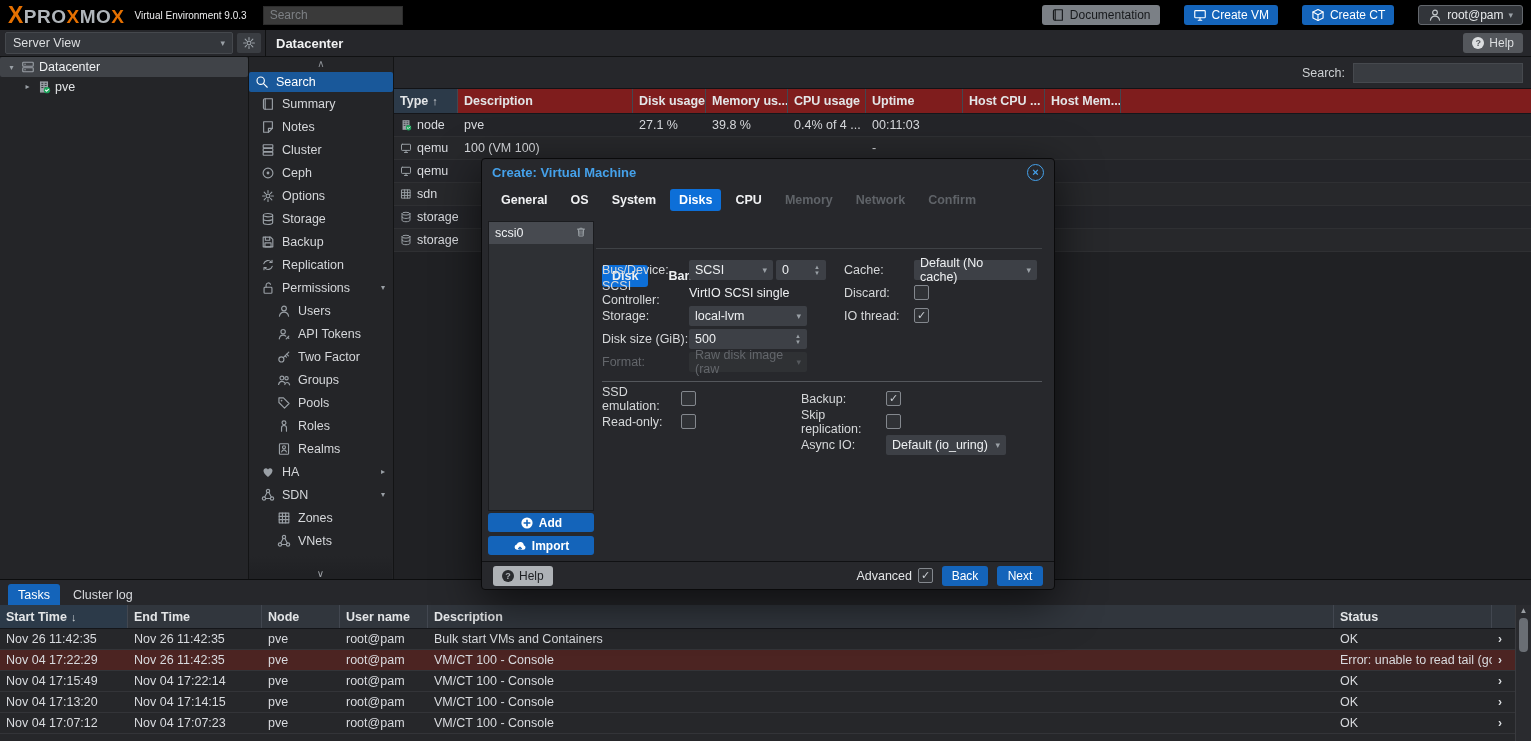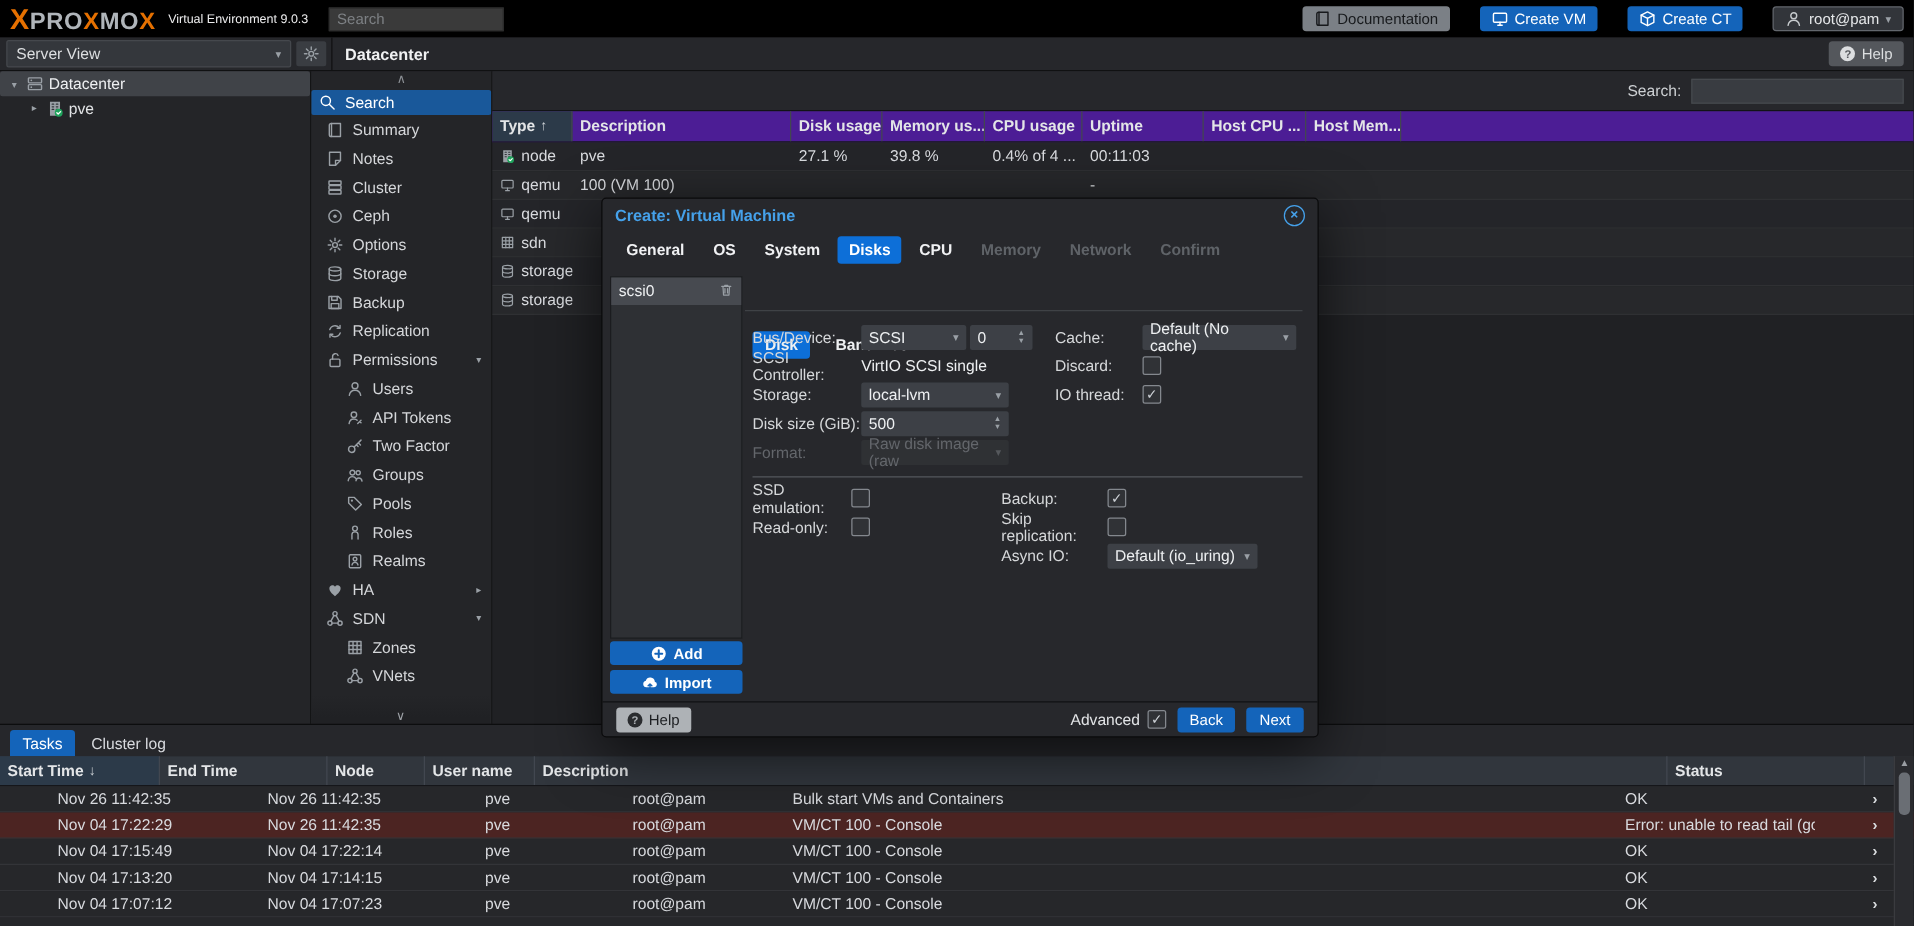--- a/index.html
+++ b/index.html
@@ -50,38 +50,38 @@
   .mitem.lvl1{padding-left:28px;}
   .mitem.sel{background:#19589a;color:#fff;}
   .mitem.sel .ic{color:#fff;}
   .mitem .arr{margin-left:auto;font-size:8px;color:#9aa0a6;}
   .mfade{position:absolute;bottom:0;left:0;width:143px;height:24px;background:linear-gradient(transparent,#202124 75%);display:flex;align-items:flex-end;justify-content:center;color:#9ea2a7;font-size:10px;line-height:12px;}
   
   .content{position:absolute;top:57px;left:394px;right:0;bottom:161px;background:#202124;}
   .ctoolbar{height:31px;display:flex;align-items:center;justify-content:flex-end;background:#26272b;border-bottom:1px solid #121316;}
   .ctoolbar label{color:#cdd0d3;margin-right:8px;}
   .ctoolbar input{width:158px;height:18px;background:#393c41;border:1px solid #46494e;color:#e6e8ea;margin-right:8px;padding:0 5px;font-family:inherit;}
-  .rhead{display:flex;height:24px;background:#4c1d95;border-bottom:1px solid #15161a;}
+  .rhead{display:flex;height:24px;background:#7f1d1d;border-bottom:1px solid #15161a;}
   .hc{display:flex;align-items:center;gap:4px;padding:0 6px;font-weight:bold;color:#e3e5e7;border-right:1px solid #424750;font-size:12.5px;box-sizing:border-box;white-space:nowrap;overflow:hidden;}
   .hc.sorted{background:#2c3a49;}
   .hc .sortarr{font-weight:normal;color:#cfd3d7;font-size:11px}
   .hc.fill{border-right:none;flex:1;}
   .rrow{display:flex;height:22px;border-bottom:1px solid #2f3033;align-items:center;background:#242529;}
   .rrow:nth-child(even){background:#27282b;}
   .rcell{padding:0 6px;white-space:nowrap;overflow:hidden;box-sizing:border-box;color:#d8dade;}
   .rcell.type{display:flex;align-items:center;gap:5px;}
   
   .tasks{position:absolute;left:0;right:0;bottom:0;height:161px;background:#202124;border-top:1px solid #0c0d0e;}
   .ttabs{height:25px;display:flex;align-items:flex-end;gap:3px;padding-left:8px;background:#26272b;}
   .ttab{height:21px;padding:0 10px;display:flex;align-items:center;border-radius:3px 3px 0 0;color:#d8dade;}
   .ttab.active{background:#1464ba;color:#fff;}
   .thead{display:flex;height:23px;background:#31363d;border-bottom:1px solid #15161a;}
   .trowt{display:flex;height:20px;border-bottom:1px solid #333438;align-items:center;background:#26272a;}
   .trowt.error{background:#4c2422;}
-  .tcell{padding:0 6px;white-space:nowrap;overflow:hidden;box-sizing:border-box;margin-left:40px;}
+  .tcell{padding:0 6px;white-space:nowrap;overflow:hidden;box-sizing:border-box;}
   .chev{color:#d9dcdf;font-weight:bold;font-size:12px;}
   .vscroll{position:absolute;right:0;top:25px;bottom:0;width:15px;background:#2a2b2f;border-left:1px solid #3a3b3f;display:flex;flex-direction:column;align-items:center;padding:2px 0;gap:3px;}
   .varr{color:#9a9ea3;font-size:8px;line-height:8px;}
   .vthumb{width:9px;height:34px;background:#6a6e74;border-radius:4px;}
   
   .dialog{position:absolute;left:481px;top:158px;width:572px;height:430px;background:#27282c;border:1px solid #0a0a0b;border-radius:4px;box-shadow:0 12px 45px rgba(0,0,0,.65);z-index:5;}
   .dtitle{height:27px;display:flex;align-items:center;padding:0 10px;font-weight:bold;color:#45a1ea;font-size:13px;}
   .dclose{margin-left:auto;width:15px;height:15px;border:1.5px solid #45a1ea;border-radius:50%;color:#45a1ea;display:flex;align-items:center;justify-content:center;font-size:11px;line-height:1;cursor:pointer;}
   .dtabs{display:flex;gap:5px;padding:0 10px;height:28px;align-items:center;}
   .dtab{padding:4px 9px;border-radius:3px;color:#f0f1f3;font-weight:bold;font-size:12.5px;}

